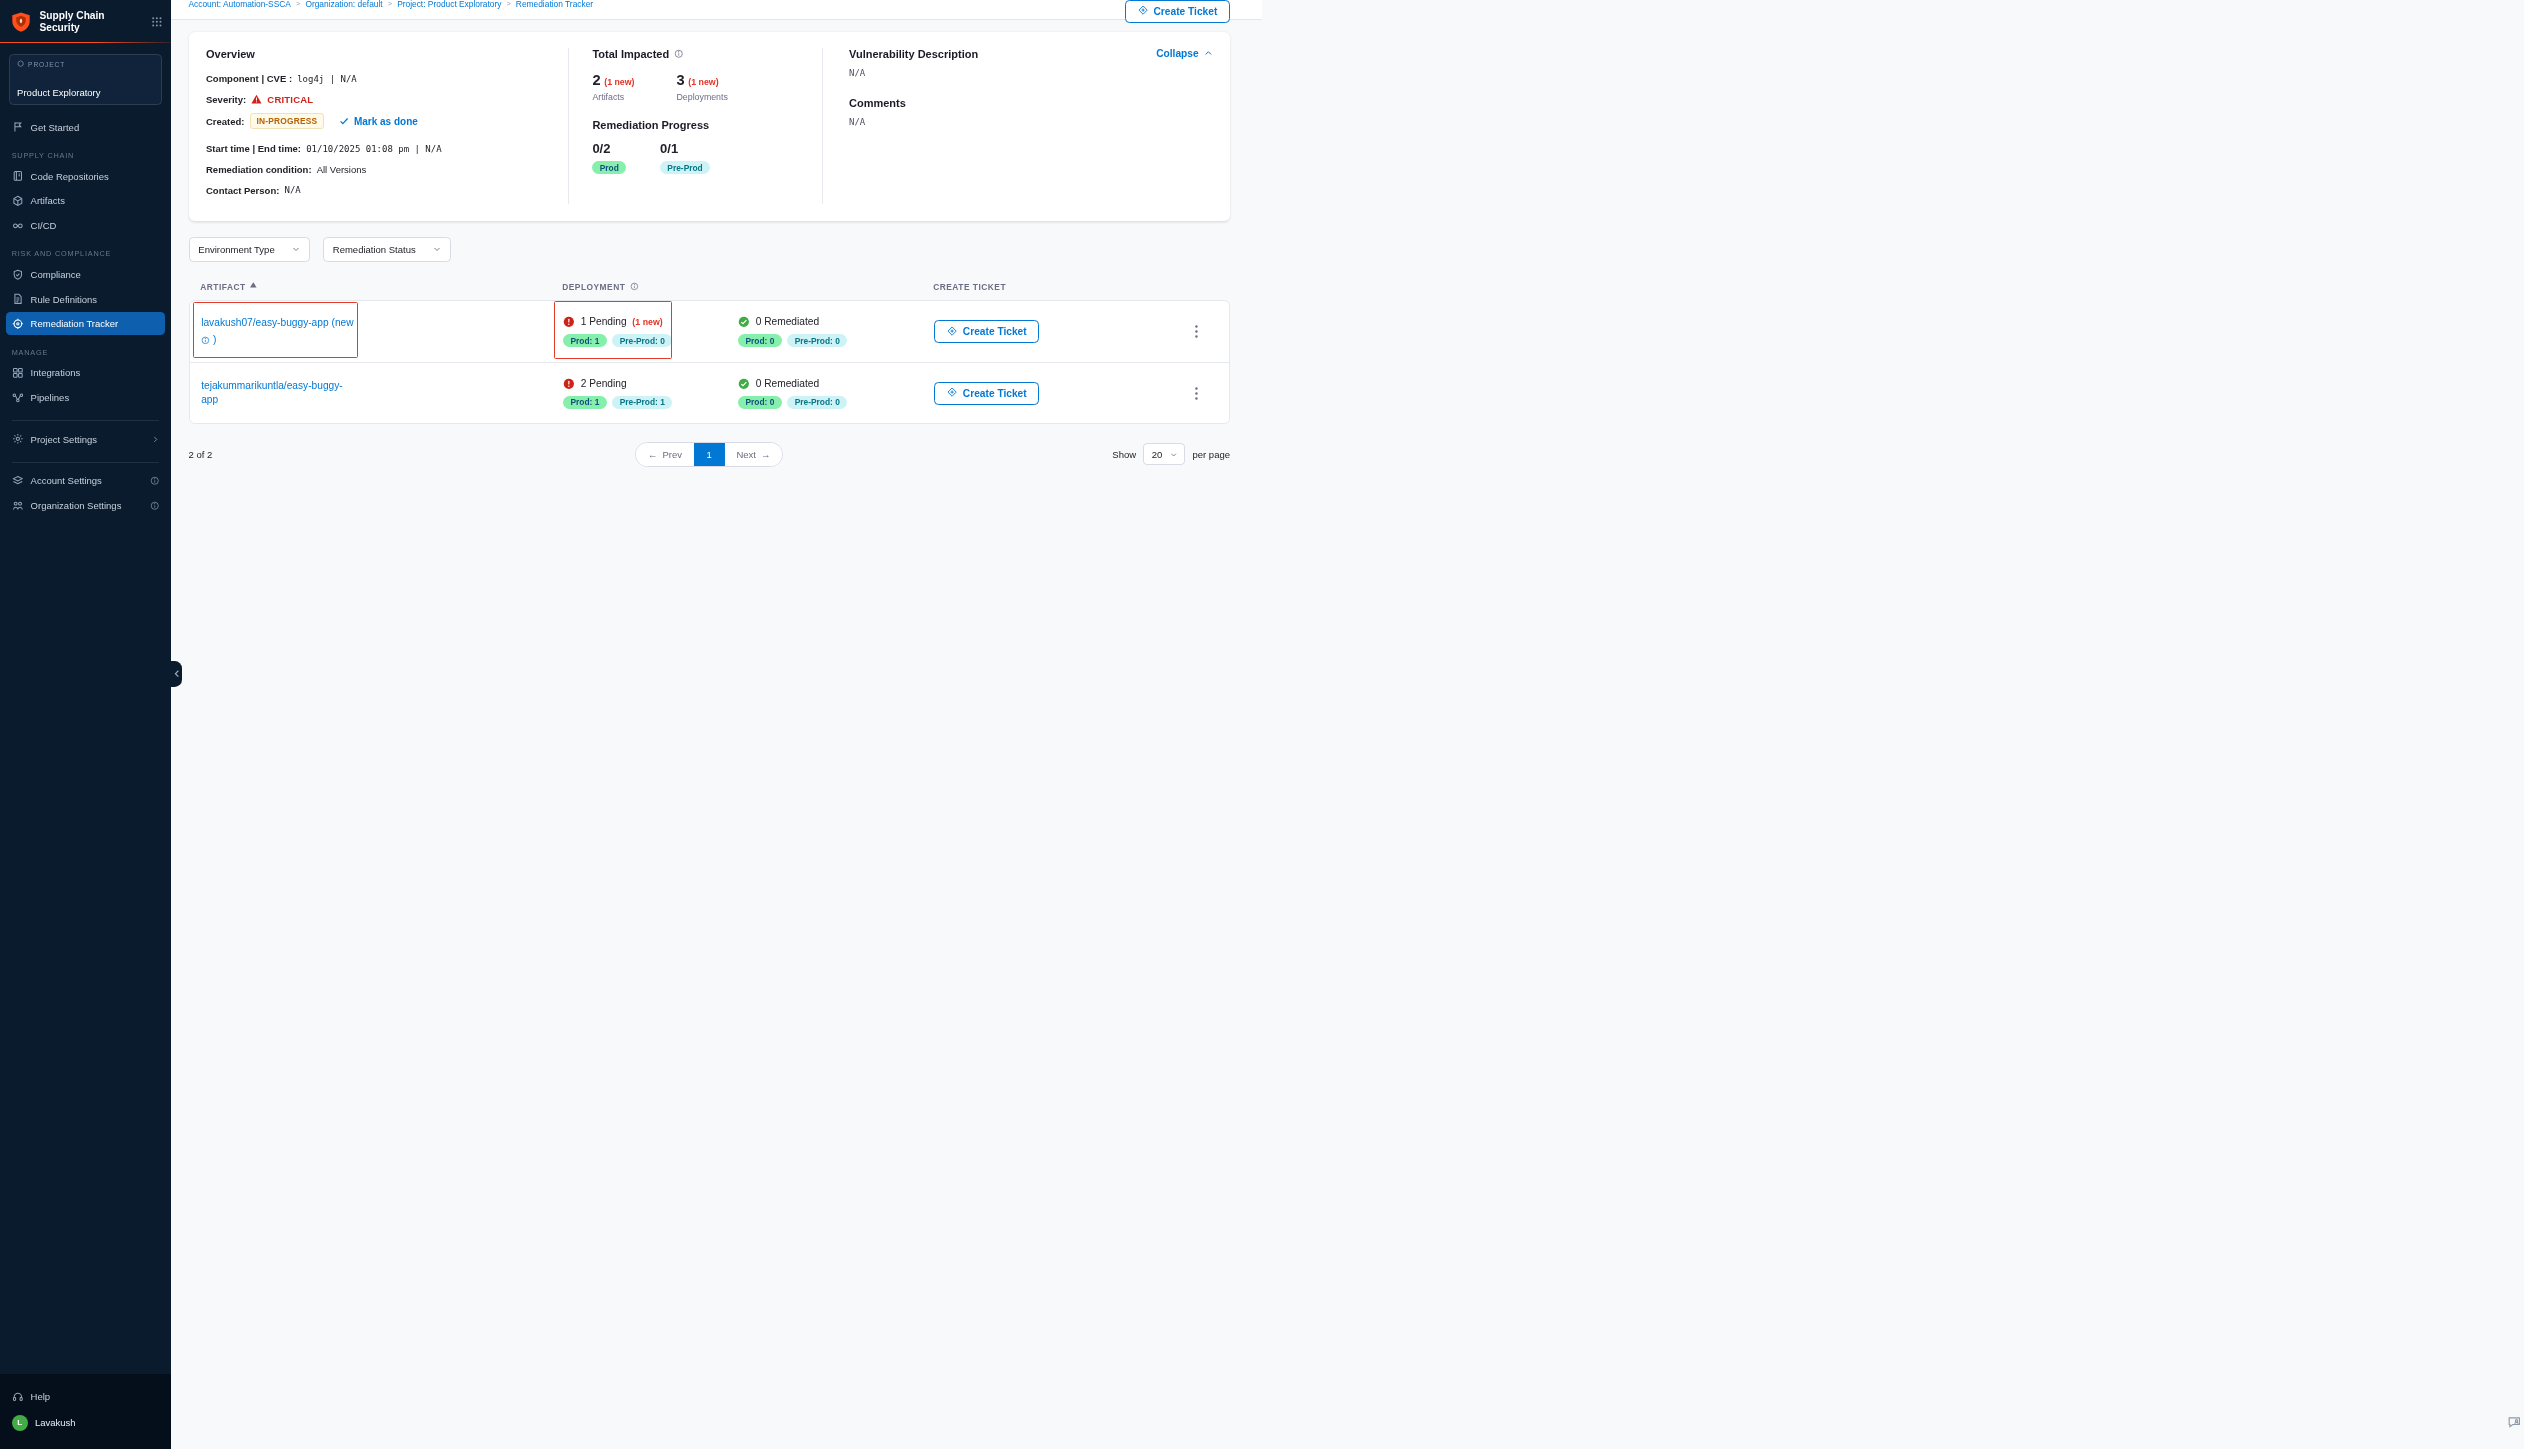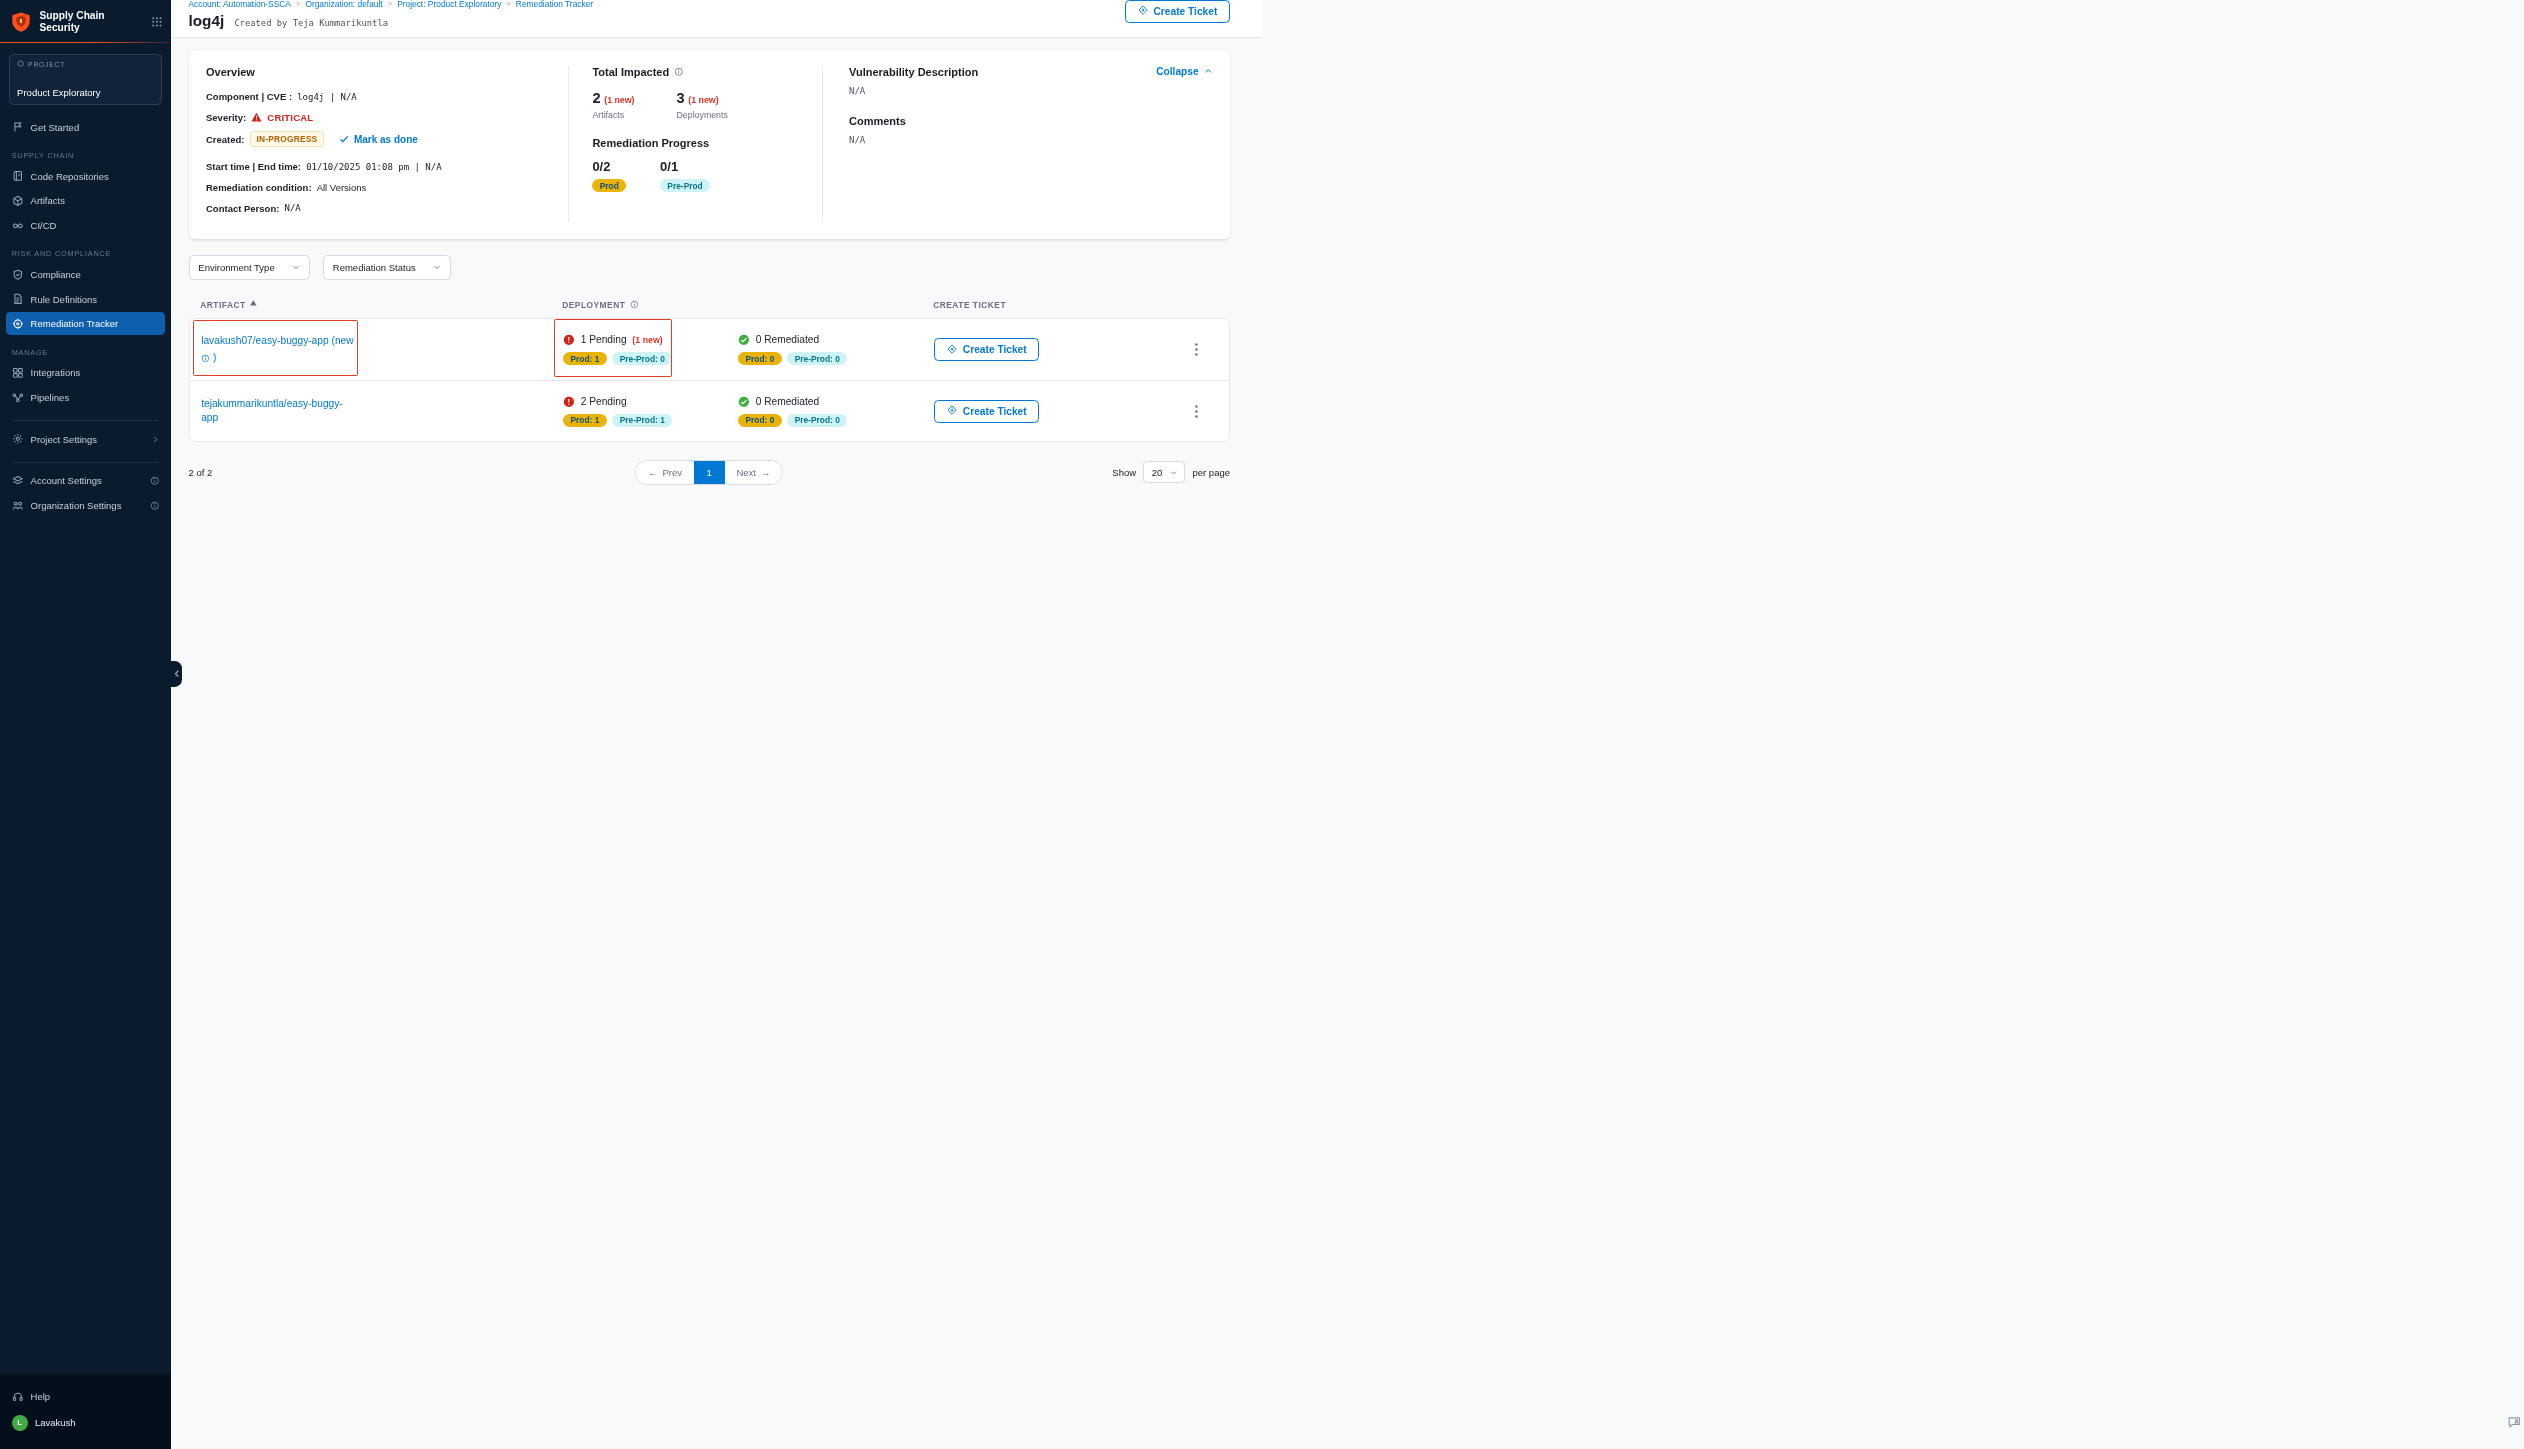--- a/index.html
+++ b/index.html
@@ -80,21 +80,21 @@
   .mark-done { display:inline-flex; align-items:center; gap:4.4px; color:#0278d5; font-weight:600; font-size:10px; margin-left:10.2px; cursor:pointer; }
   .hdr-with-ic { display:flex; align-items:center; gap:5.1px; }
   .counts-row { display:flex; gap:42px; margin-top:11.7px; }
   .big-num { font-size:14.6px; font-weight:700; color:#22222a; }
   .new-red { color:#e43326; font-size:8.8px; font-weight:600; margin-left:3.7px; }
   .count-sub { font-size:8.8px; color:#6b6d85; margin-top:3.7px; }
   .prog-hdr { margin-top:17.5px; }
   .prog-row { display:flex; gap:34px; margin-top:10.2px; }
   .prog-num { font-size:13px; font-weight:700; color:#22222a; }
   .pill { display:inline-block; font-size:8.4px; font-weight:600; padding:1.5px 7.3px; border-radius:7.3px; margin-top:5.1px; white-space:nowrap; }
-  .pill-prod { background:#eab308; color:#10507f;text-align:right; }
+  .pill-prod { background:#86efac; color:#10507f;text-align:right; }
   .pill-pre { background:#cdf3f6; color:#077586; }
   .na-val { font-family:"DejaVu Sans Mono", monospace; font-size:9px; color:#4f5162; margin-top:8px; }
   .comments-h { margin-top:19px; }
   .collapse-link { position:absolute; top:16px; right:17.5px; display:flex; align-items:center; gap:5.1px; color:#0278d5; font-weight:600; font-size:10.2px; cursor:pointer; }
 
   
   .filters-row { display:flex; gap:13px; margin:16px 0 20.5px; }
   .filter-select { display:inline-flex; align-items:center; gap:17.5px; background:#fff; border:0.7px solid #d9dae6; border-radius:4.4px; padding:5.8px 8.8px; font-size:9.5px; color:#22222a; cursor:pointer; }
 
   
@@ -342,24 +342,20 @@
 
   <div class="topbar">
     <div class="breadcrumb">
       <span class="crumb">Account: Automation-SSCA</span>
       <span class="crumb-sep">&gt;</span>
       <span class="crumb">Organization: default</span>
       <span class="crumb-sep">&gt;</span>
       <span class="crumb">Project: Product Exploratory</span>
       <span class="crumb-sep">&gt;</span>
       <span class="crumb">Remediation Tracker</span>
-    </div>
-    <div class="title-row">
-      <span class="page-title">log4j</span>
-      <span class="created-by">Created by Teja Kummarikuntla</span>
     </div>
     <button class="btn-create">
       <span><svg width="10.2" height="10.2" viewBox="0 0 16 16" fill="none" stroke="#0278d5" stroke-width="1.4">
             <path d="M8 1.5L14.5 8 8 14.5 1.5 8 8 1.5z"></path>
             <path d="M8 5.5v5M5.5 8h5"></path>
           </svg></span>
       <span>Create Ticket</span>
     </button>
   </div>
 

